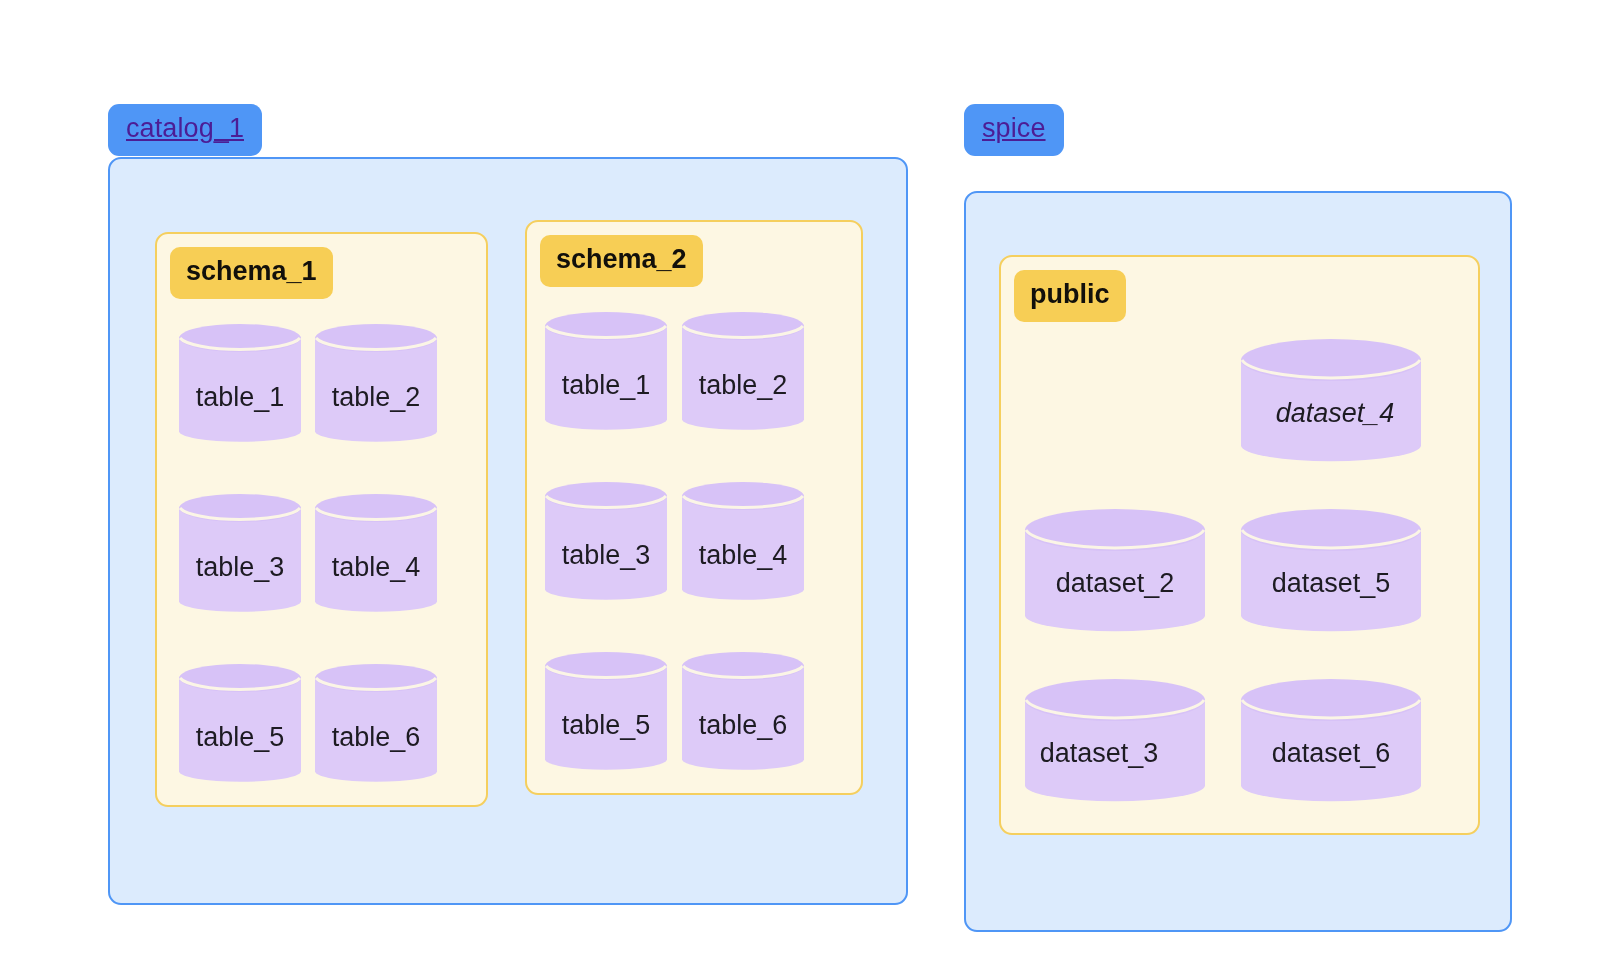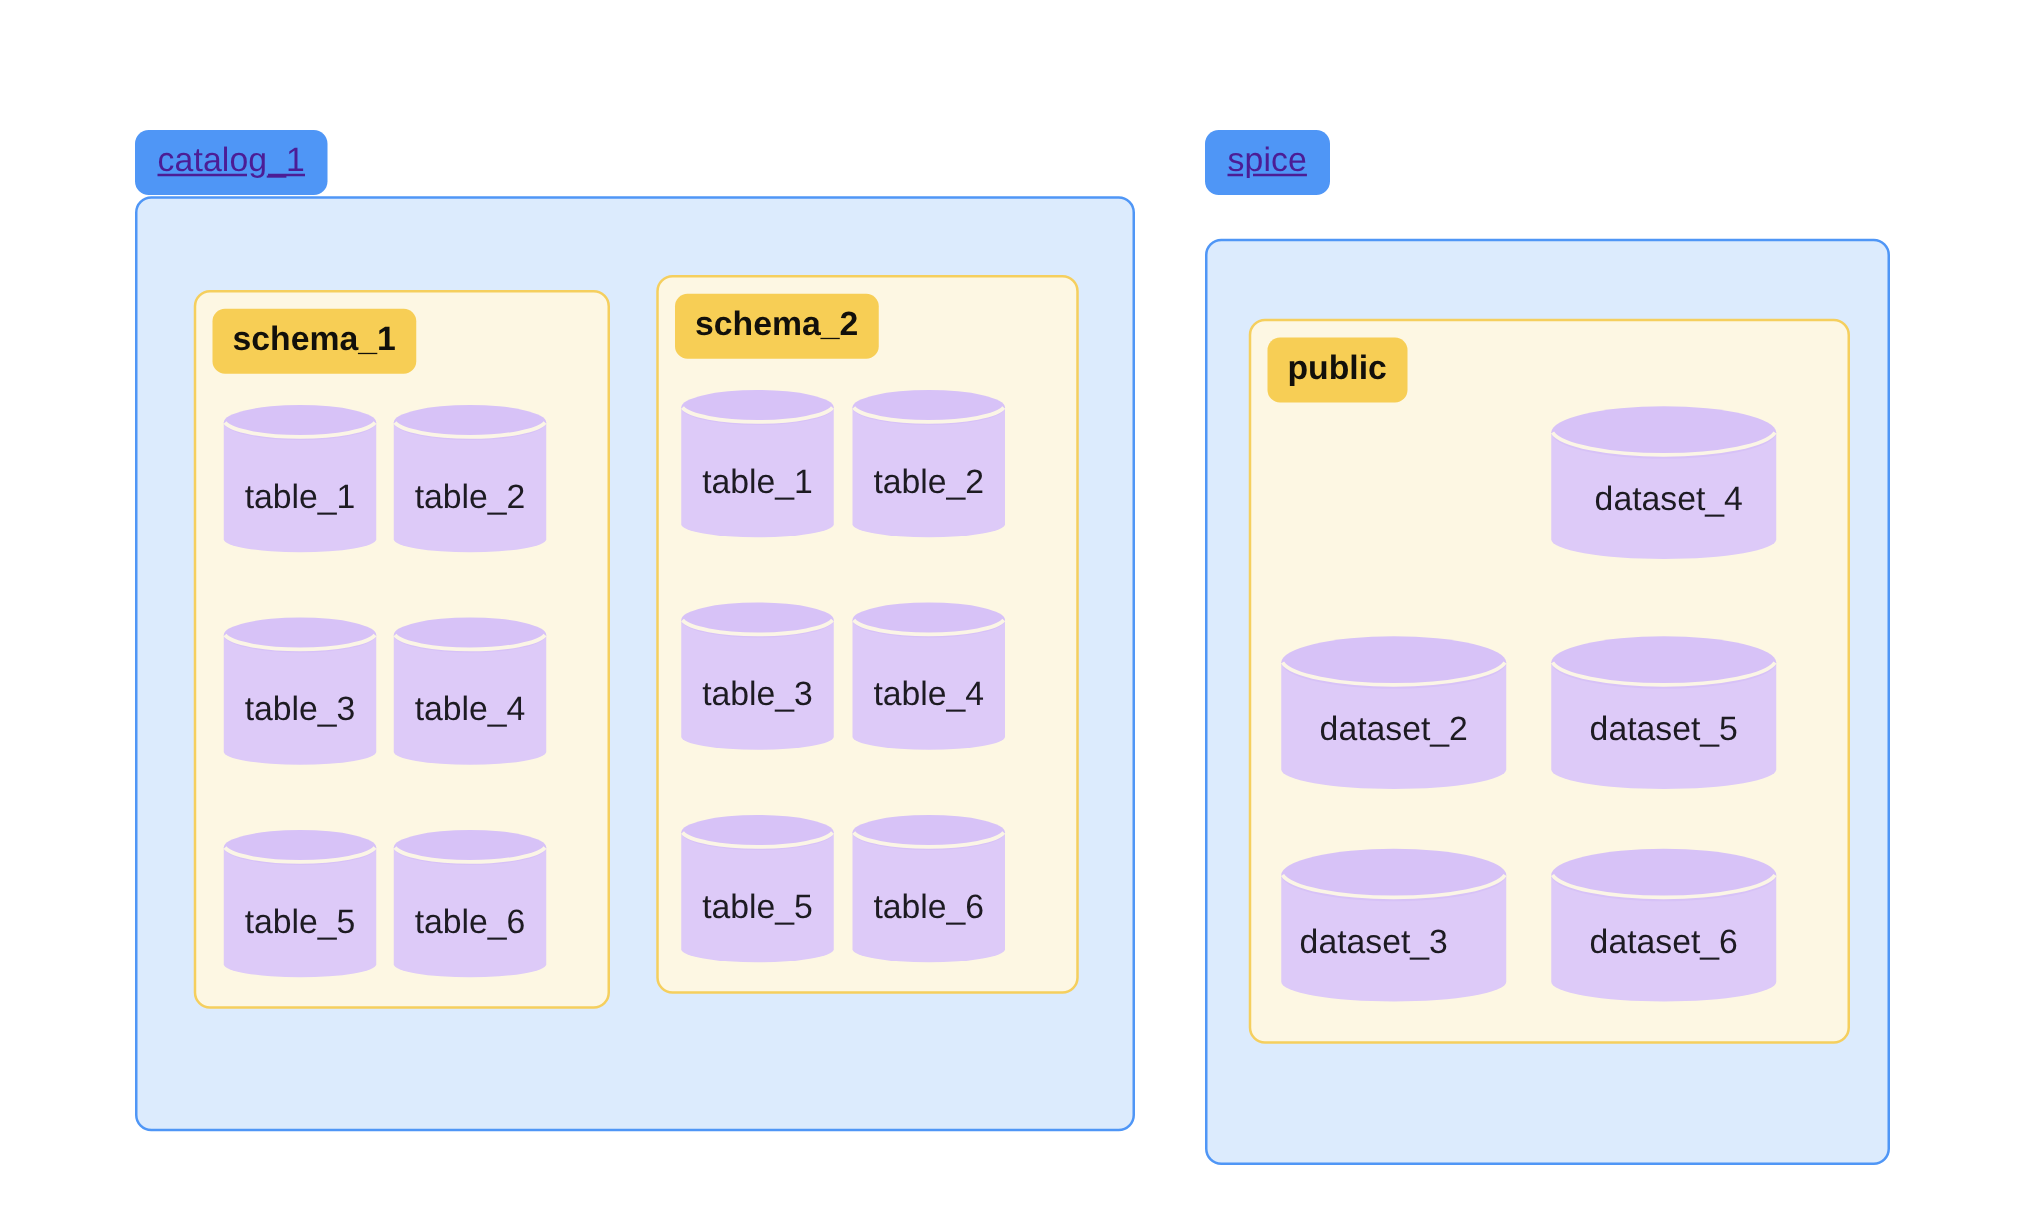--- a/index.html
+++ b/index.html
@@ -237,21 +237,21 @@
             <div class="cyl-label" style="top: 60px;">table_6</div>
           </div>
         </div>
       </div>
     </div>
     <div class="catalog-group" style="left: 964px; top: 104px; width: 548px;">
       <div class="catalog-badge">spice</div>
       <div class="catalog-box" style="width: 548px; height: 741px; margin-top: 34px;">
         <div class="schema-box" style="left: 33px; top: 62px; width: 481px; height: 580px;">
           <div class="schema-badge" style="left: 13px; top: 13px;">public</div>
-          <div class="cyl" style="left: 240px; top: 68px; width: 188px; height: 118px;">
+          <div class="cyl" style="left: 240px; top: 82px; width: 188px; height: 118px; font-style: italic;">
   <svg width="180" height="118" viewBox="0 0 180 118">
     <path d="M0 21 L0 106.45
              A 90 15.75 0 0 0 180 106.45
              L 180 21 Z" fill="#ddcaf8"></path>
     <ellipse cx="90" cy="21" rx="90" ry="21" fill="#d7c2f7"></ellipse>
     <path d="M1 21 A 90 21 0 0 0 179 21" fill="none" stroke="#fbf5e6" stroke-width="3"></path>
     <path d="M0.5 20 A 90 11.55 0 0 0 179.5 22.470000000000002" fill="none" stroke="#fbf5e6" stroke-width="0"></path>
   </svg>
             <div class="cyl-label" style="top: 61px;">dataset_4</div>
           </div>

